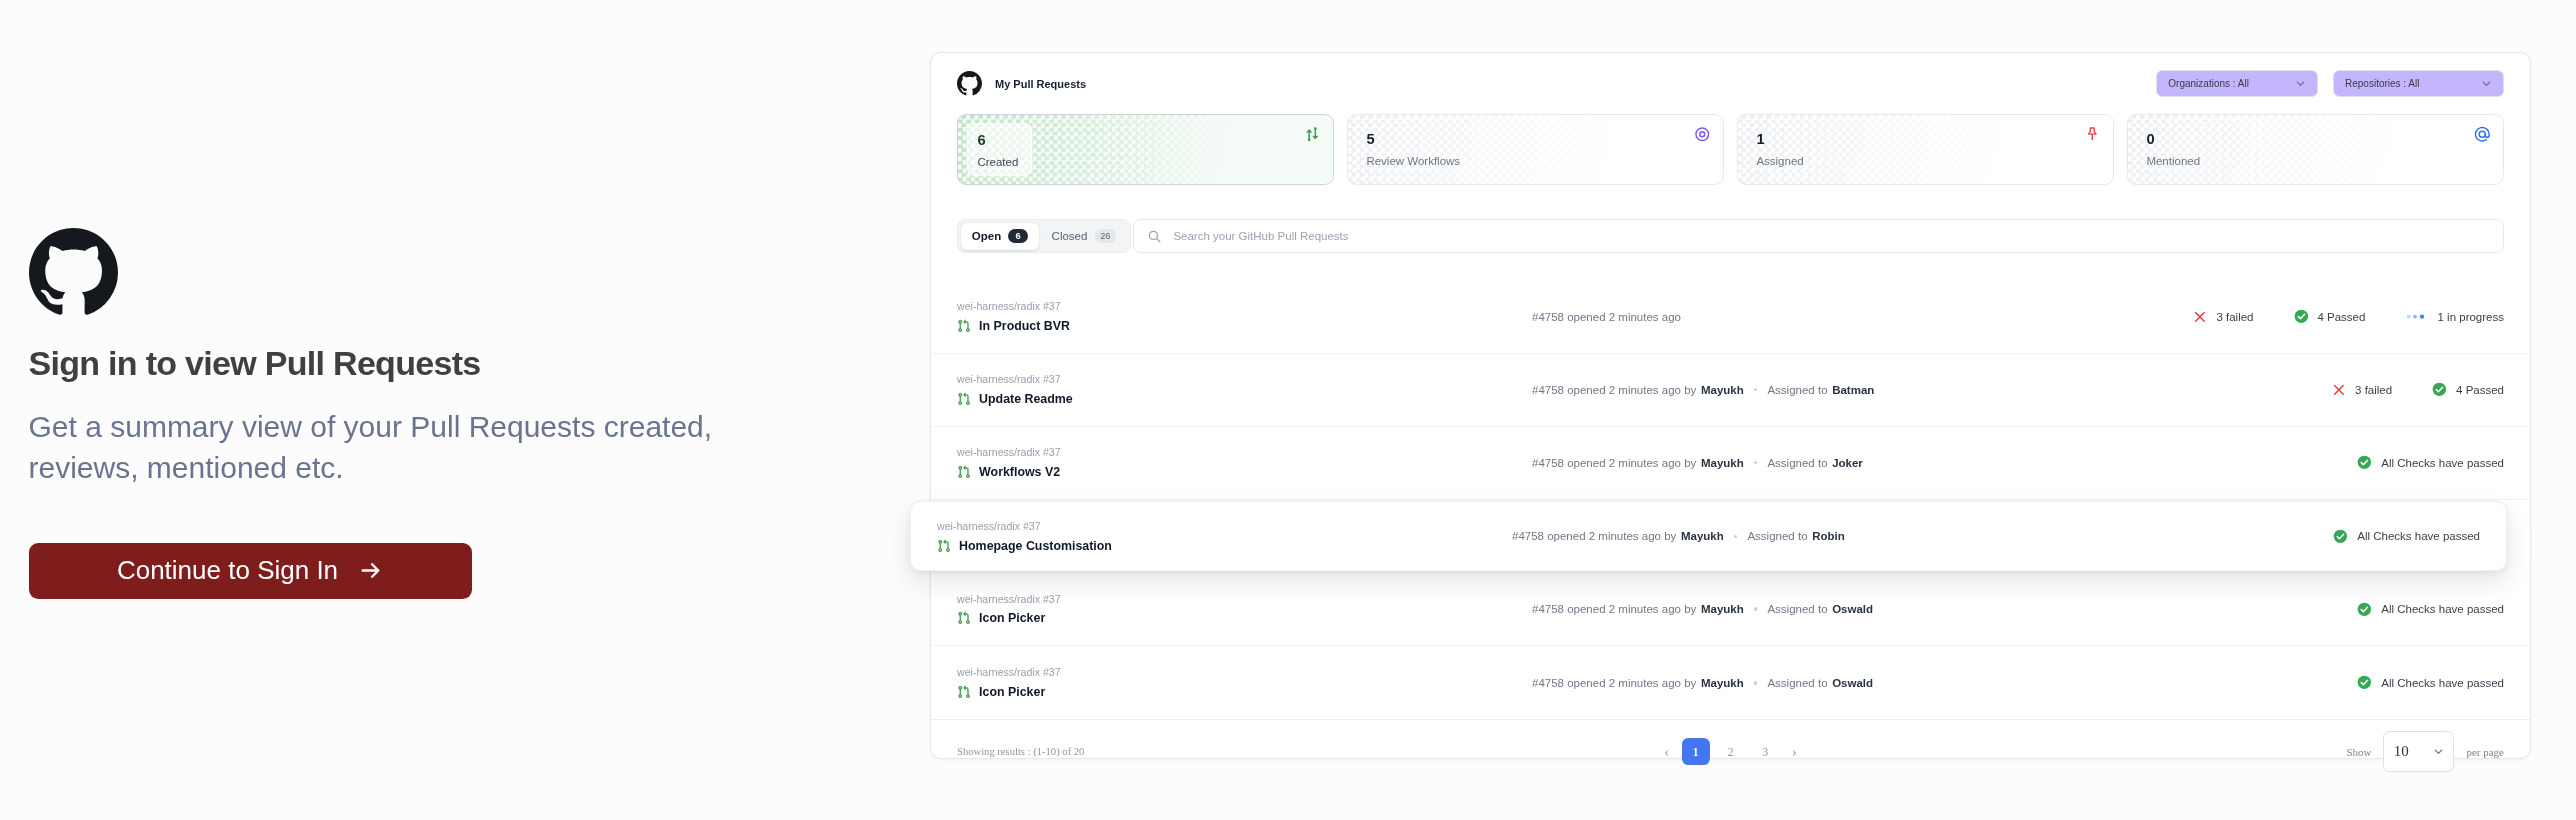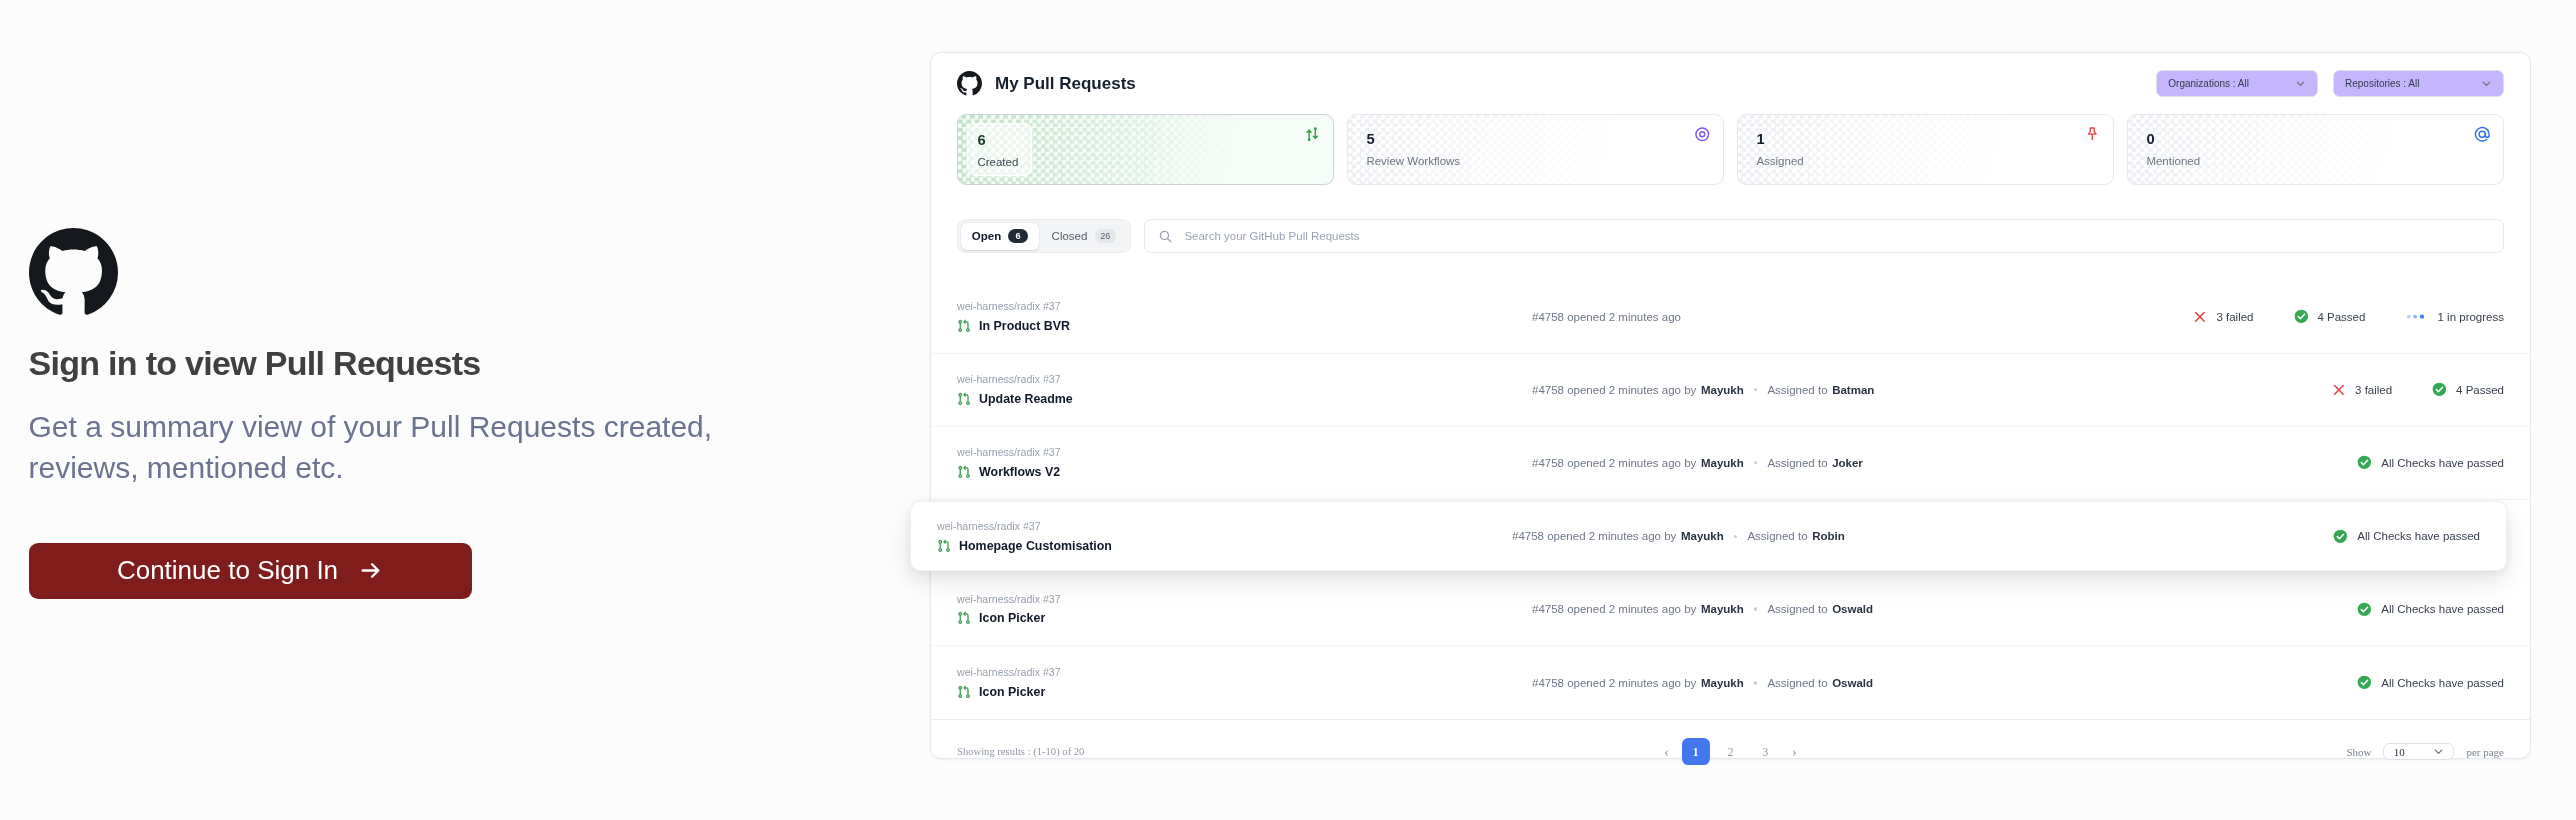--- a/index.html
+++ b/index.html
@@ -10,21 +10,21 @@
   .hero{position:absolute;left:28.5px;top:228px;width:762px;}
   .octo-hero{width:89px;height:89px;color:#15181c;display:block;}
   .hero h1{margin:16.5px 0 0;font-size:34px;font-weight:700;color:#404040;letter-spacing:-0.7px;line-height:59px;}
   .hero p{margin:13px 0 0;font-size:30px;line-height:41px;color:#6a7390;max-width:748px;}
   .cta{margin-top:55px;display:flex;align-items:center;justify-content:center;gap:20px;width:443px;height:56px;background:#7f1d1d;color:#fff;border:none;border-radius:9.2px;font-size:26px;font-family:"Liberation Sans",sans-serif;cursor:pointer;}
 
   
   .panel{position:absolute;left:930px;top:52px;width:1601px;height:707px;background:#fff;border:0.9px solid #e7e9ee;border-radius:11px;box-shadow:0 0.9px 2.8px rgba(16,24,40,.05);box-sizing:border-box;}
   .panel-head{height:61px;display:flex;align-items:center;padding:0 26px;}
   .octo-sm{width:25px;height:25px;color:#15181c;}
-  .panel-title{margin-left:13px;font-size:17px;font-weight:700;color:#16202e;}
+  .panel-title{margin-left:13px;font-size:11px;font-weight:700;color:#16202e;}
   .filters{margin-left:auto;display:flex;gap:14.7px;}
   .filter{display:flex;align-items:center;justify-content:space-between;min-width:162px;height:27.5px;padding:4px 11px;background:#c4b5fd;border:0.9px solid #dde1e7;border-radius:6.4px;font-size:10px;color:#333c49;font-family:inherit;cursor:pointer;box-sizing:border-box;}
   .filter svg{margin-left:16.5px;}
 
   
   .stats{display:grid;grid-template-columns:repeat(4,1fr);gap:13px;padding:0 26px;height:71px;}
   .stat{position:relative;border:0.9px solid #e6e9ed;border-radius:9.2px;background:#fff;overflow:hidden;cursor:pointer;}
   .stat::before{content:"";position:absolute;inset:0;
     background-image:conic-gradient(rgba(148,163,184,.17) 25%,transparent 0 50%,rgba(148,163,184,.17) 0 75%,transparent 0);
     background-size:8.3px 8.3px;
@@ -34,21 +34,21 @@
   .stat.sel::before{background-image:conic-gradient(rgba(47,158,68,.26) 25%,transparent 0 50%,rgba(47,158,68,.26) 0 75%,transparent 0);}
   .stat-inner{position:relative;display:inline-block;margin:8.3px 0 0 9.2px;padding:3.7px 13px 7.3px 9.2px;border-radius:7.3px;}
   .sel .stat-inner{background:rgba(255,255,255,.62);border:0.9px solid rgba(255,255,255,.95);}
   .stat-value{display:block;font-size:14.7px;font-weight:700;color:#15202f;margin-top:3.7px;}
   .sel .stat-value{color:#1e3a28;}
   .stat-label{display:block;font-size:11.5px;color:#6e7683;margin-top:8.3px;}
   .sel .stat-label{color:#3c4752;}
   .stat-icon{position:absolute;top:11px;right:13px;width:16.5px;height:16.5px;}
 
   
-  .toolbar{display:flex;align-items:center;gap:13px;padding:12px 26px;margin-top:22px;height:34px;}
+  .toolbar{display:flex;align-items:center;gap:2px;padding:12px 26px;margin-top:22px;height:34px;}
   .tabs{display:flex;align-items:center;height:34px;background:#f3f4f6;border:0.9px solid #ebedf0;border-radius:8.3px;padding:2.8px;box-sizing:border-box;gap:1.8px;}
   .tab{display:flex;align-items:center;gap:7.3px;height:27px;padding:0 11px;border-radius:6.4px;font-size:11.5px;color:#57606d;background:transparent;border:none;font-family:inherit;cursor:pointer;}
   .tab.active{background:#fff;color:#10192a;font-weight:700;box-shadow:0 0.9px 1.8px rgba(16,24,40,.14);}
   .badge{min-width:8.3px;height:13.8px;padding:0 5.5px;border-radius:917px;display:flex;align-items:center;justify-content:center;font-size:9.2px;}
   .tab.active .badge{background:#222a38;color:#fff;}
   .tab:not(.active) .badge{background:#e5e7eb;color:#57606d;}
   .search{flex:1;display:flex;align-items:center;gap:10px;height:34px;border:0.9px solid #e7e9ee;border-radius:7.3px;background:#fff;padding:0 13px;box-sizing:border-box;}
   .search input{border:none;outline:none;flex:1;font-size:11.5px;color:#374151;font-family:"Liberation Sans",sans-serif;background:transparent;}
   .search input::placeholder{color:#9aa3b2;}
 
@@ -71,21 +71,21 @@
   .row.elevated{margin:1.8px 23px 1.8px -21px;height:70px;border:0.9px solid #eef0f3;border-radius:10px;background:#fff;box-shadow:0 11px 26px rgba(16,24,40,.10),0 2.8px 7.3px rgba(16,24,40,.05);z-index:3;}
 
   
   .pfooter{height:63px;border-top:0.9px solid #eceef2;display:flex;align-items:center;padding:0 26px;position:relative;font-family:Liberation Serif, serif;}
   .results{font-size:10.6px;color:#8e97a5;}
   .pager{position:absolute;left:50%;transform:translateX(-50%);display:flex;align-items:center;gap:7.3px;}
   .page-btn{min-width:27.5px;height:27.5px;border-radius:6.4px;border:none;background:transparent;color:#8b95a4;font-size:11.5px;display:flex;align-items:center;justify-content:center;font-family:inherit;cursor:pointer;}
   .page-btn.active{background:#4476f1;color:#fff;font-weight:600;}
   .nav-btn{color:#9aa3b2;font-size:15.6px;background:none;border:none;cursor:pointer;padding:0 5.5px;font-family:inherit;}
   .pagesize{margin-left:auto;display:flex;align-items:center;gap:12px;font-size:11px;color:#7b8494;}
-  .select{display:flex;align-items:center;justify-content:space-between;width:71px;height:17px;border:0.9px solid #dde1e7;border-radius:6.4px;background:#fff;padding:0 9.2px;font-size:11px;color:#2c3542;font-family:inherit;cursor:pointer;box-sizing:border-box;}
+  .select{display:flex;align-items:center;justify-content:space-between;width:71px;height:41px;border:0.9px solid #dde1e7;border-radius:6.4px;background:#fff;padding:0 9.2px;font-size:15px;color:#2c3542;font-family:inherit;cursor:pointer;box-sizing:border-box;}
 </style>
 </head>
 <body>
 
 <div class="stage">
 
   <section class="hero">
     <svg class="octo-hero" viewBox="0 0 16 16" fill="currentColor">
         <path fill-rule="evenodd" d="M8 0C3.58 0 0 3.58 0 8c0 3.54 2.29 6.53 5.47 7.59.4.07.55-.17.55-.38 0-.19-.01-.82-.01-1.49-2.01.37-2.53-.49-2.69-.94-.09-.23-.48-.94-.82-1.13-.28-.15-.68-.52-.01-.53.63-.01 1.08.58 1.23.82.72 1.21 1.87.87 2.33.66.07-.52.28-.87.51-1.07-1.78-.2-3.64-.89-3.64-3.95 0-.87.31-1.59.82-2.15-.08-.2-.36-1.02.08-2.12 0 0 .67-.21 2.2.82.64-.18 1.32-.27 2-.27s1.36.09 2 .27c1.53-1.04 2.2-.82 2.2-.82.44 1.1.16 1.92.08 2.12.51.56.82 1.27.82 2.15 0 3.07-1.87 3.75-3.65 3.95.29.25.54.73.54 1.48 0 1.07-.01 1.93-.01 2.2 0 .21.15.46.55.38A8.01 8.01 0 0 0 16 8c0-4.42-3.58-8-8-8z"></path>
       </svg>

